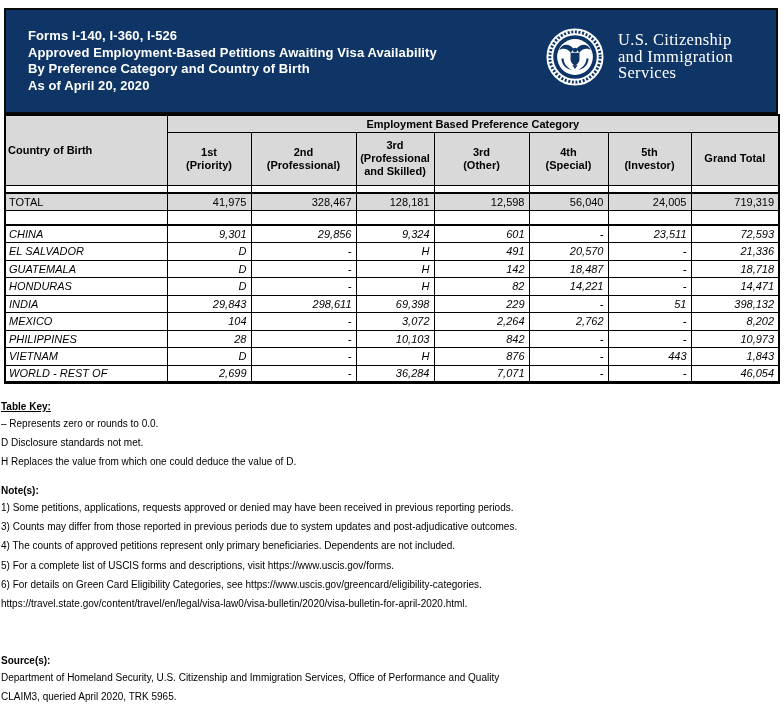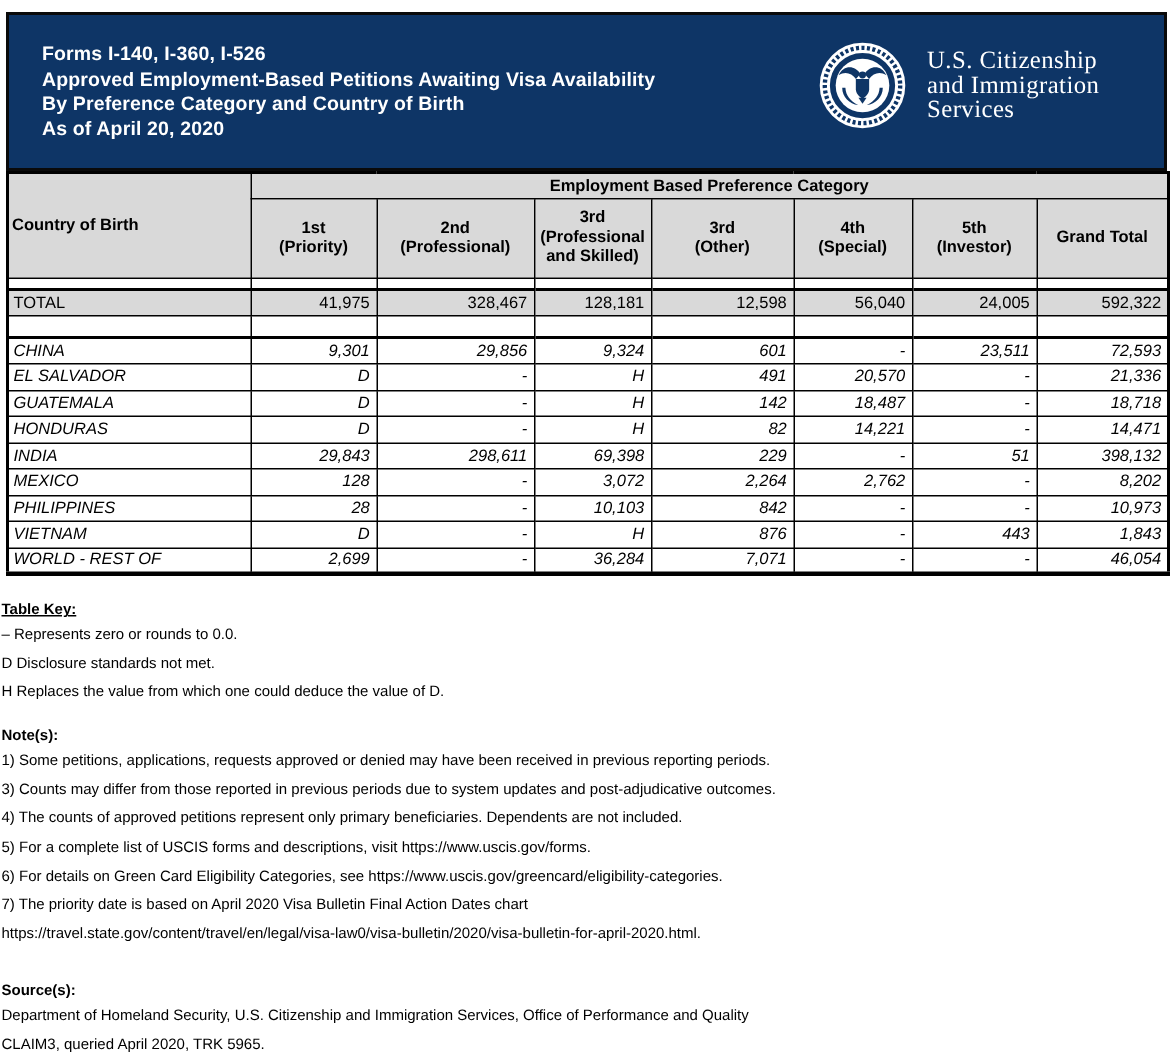--- a/index.html
+++ b/index.html
@@ -139,21 +139,21 @@
           <td></td>
     </tr>
     <tr class="total-row">
       <td class="gray lbl">TOTAL</td>
       <td class="gray num">41,975</td>
       <td class="gray num">328,467</td>
       <td class="gray num">128,181</td>
       <td class="gray num">12,598</td>
       <td class="gray num">56,040</td>
       <td class="gray num">24,005</td>
-      <td class="gray num">592,322</td>
+      <td class="gray num">719,319</td>
     </tr>
     <tr class="spacer2">
       <td></td>
           <td></td>
           <td></td>
           <td></td>
       <td></td>
           <td></td>
           <td></td>
           <td></td>
@@ -203,21 +203,21 @@
       <td class="num">29,843</td>
       <td class="num">298,611</td>
       <td class="num">69,398</td>
       <td class="num">229</td>
       <td class="num">-</td>
       <td class="num">51</td>
       <td class="num">398,132</td>
     </tr>
     <tr class="data-row">
       <td class="lbl">MEXICO</td>
-      <td class="num">128</td>
+      <td class="num">104</td>
       <td class="num">-</td>
       <td class="num">3,072</td>
       <td class="num">2,264</td>
       <td class="num">2,762</td>
       <td class="num">-</td>
       <td class="num">8,202</td>
     </tr>
     <tr class="data-row">
       <td class="lbl">PHILIPPINES</td>
       <td class="num">28</td>
@@ -258,21 +258,20 @@
     <div class="line">H Replaces the value from which one could deduce the value of D.</div>
   </div>
 
   <div class="block notes-block">
     <div class="head">Note(s):</div>
     <div class="line">1) Some petitions, applications, requests approved or denied may have been received in previous reporting periods.</div>
     <div class="line">3) Counts may differ from those reported in previous periods due to system updates and post-adjudicative outcomes.</div>
     <div class="line">4) The counts of approved petitions represent only primary beneficiaries.  Dependents are not included.</div>
     <div class="line">5) For a complete list of USCIS forms and descriptions, visit https://www.uscis.gov/forms.</div>
     <div class="line">6) For details on Green Card Eligibility Categories, see https://www.uscis.gov/greencard/eligibility-categories.</div>
-    <div class="line">7) The priority date is based on April 2020 Visa Bulletin Final Action Dates chart</div>
     <div class="line">https://travel.state.gov/content/travel/en/legal/visa-law0/visa-bulletin/2020/visa-bulletin-for-april-2020.html.</div>
   </div>
 
   <div class="block src-block">
     <div class="head">Source(s):</div>
     <div class="line">Department of Homeland Security, U.S. Citizenship and Immigration Services, Office of Performance and Quality</div>
     <div class="line">CLAIM3, queried April 2020, TRK 5965.</div>
   </div>
 
 </div>

